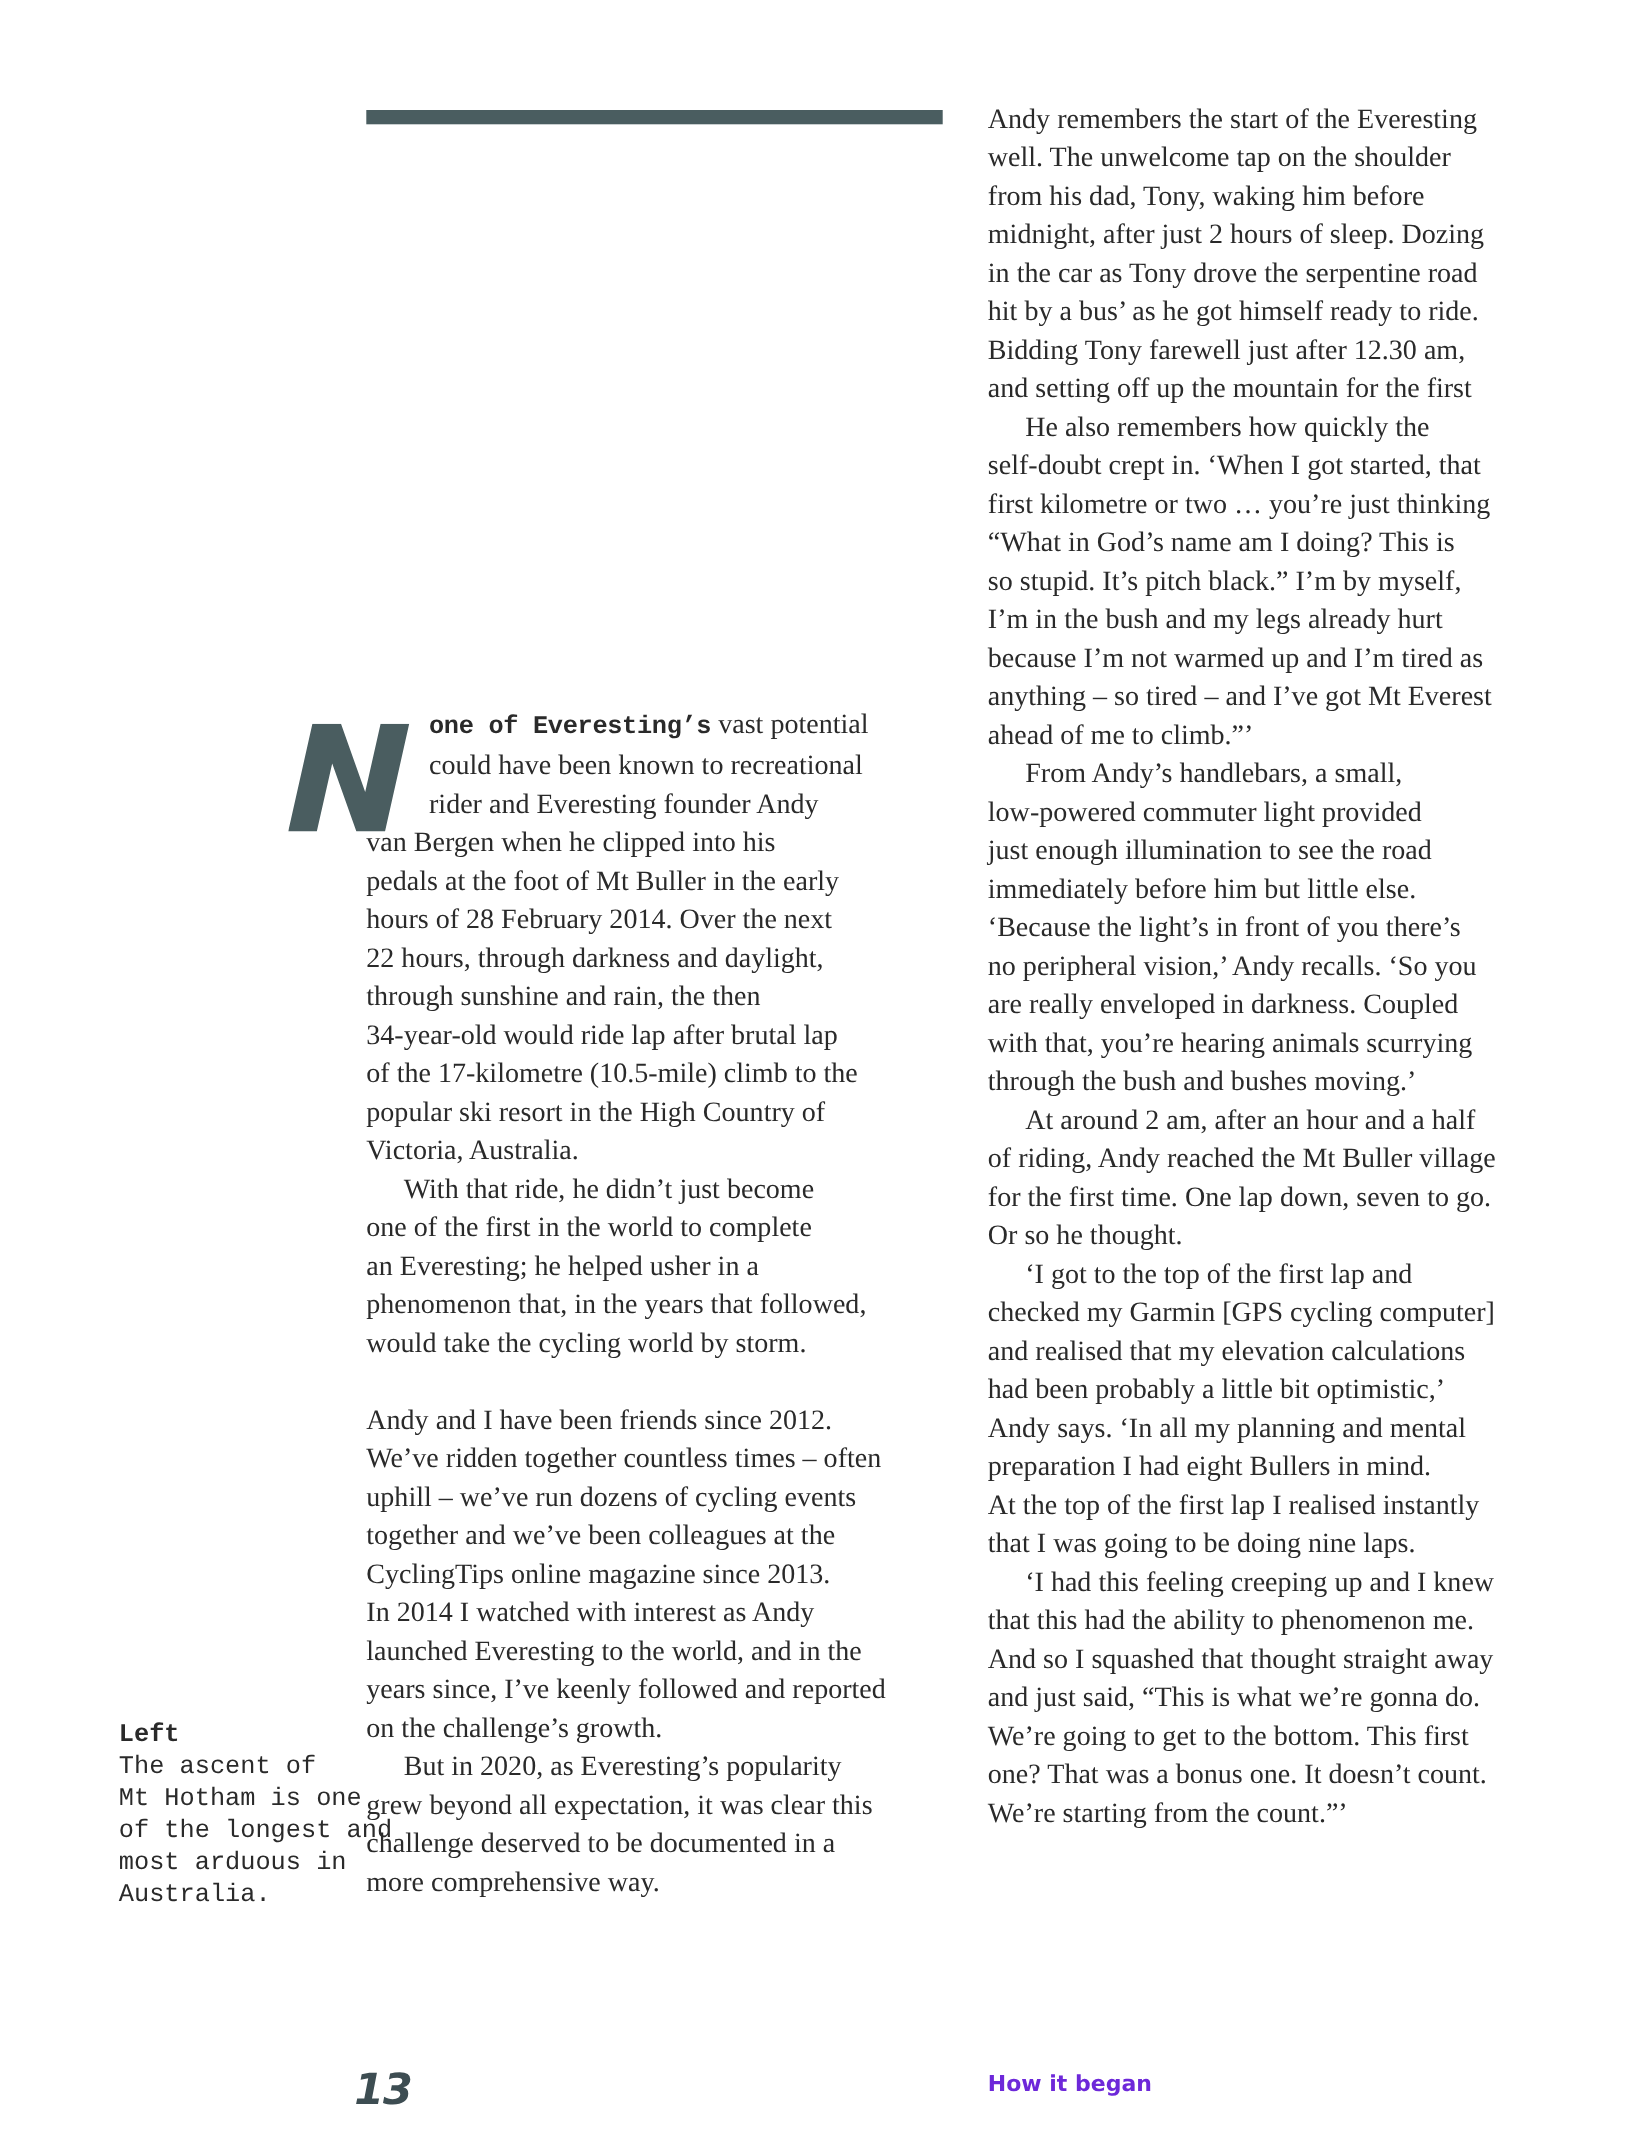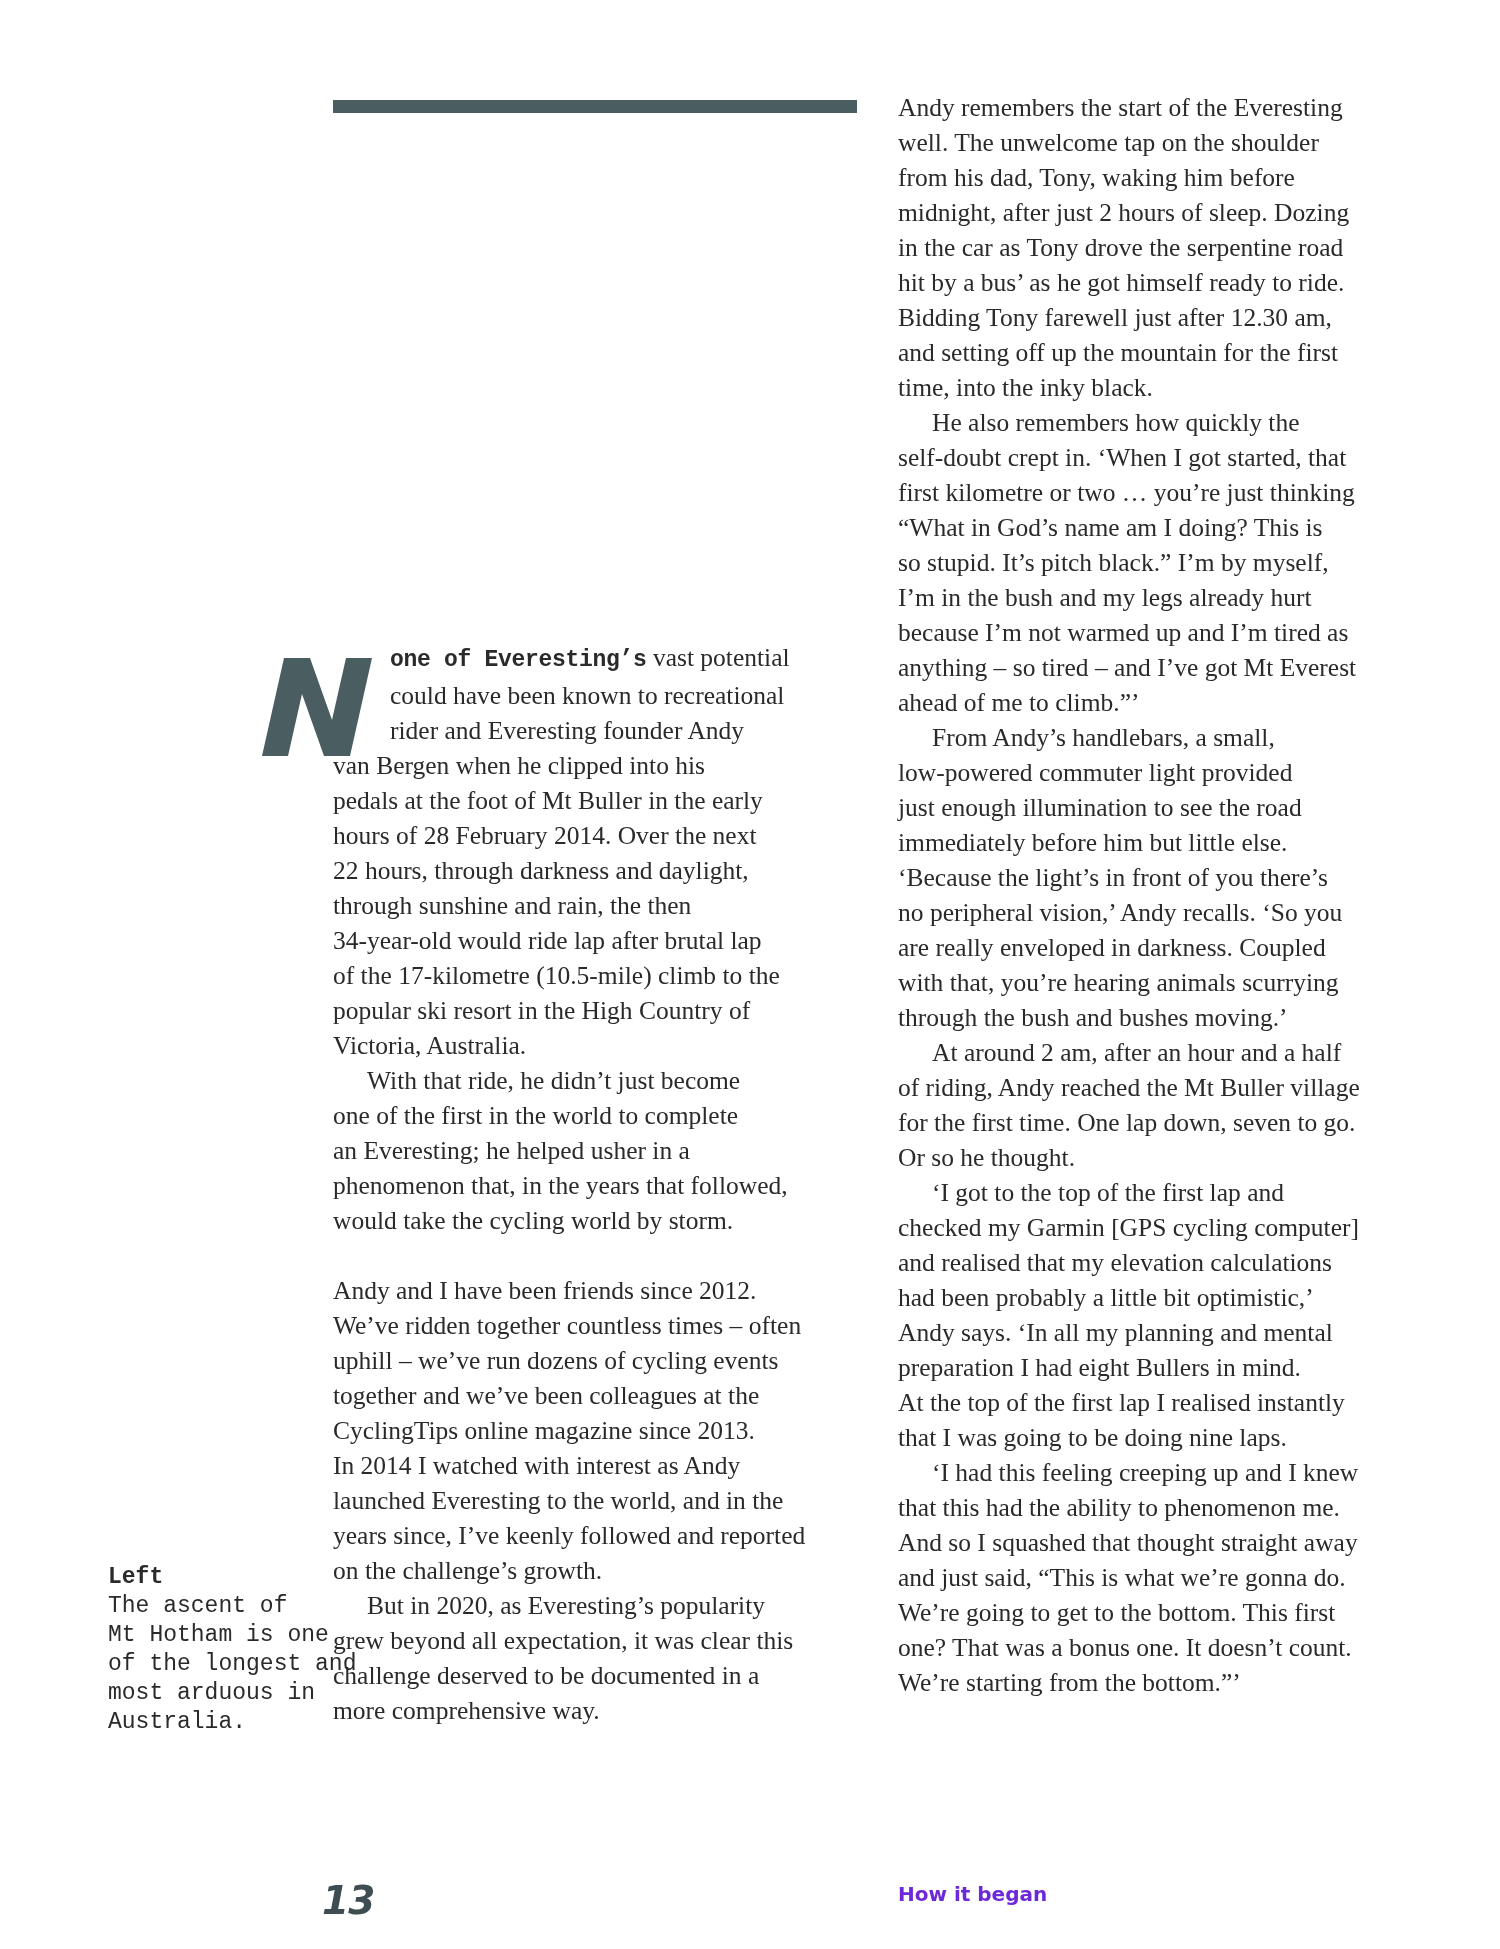--- a/index.html
+++ b/index.html
@@ -69,21 +69,20 @@
   </div>
 <div class="col col-right" id="col-right">
     <span class="line">Andy remembers the start of the Everesting</span>
     <span class="line">well. The unwelcome tap on the shoulder</span>
     <span class="line">from his dad, Tony, waking him before</span>
     <span class="line">midnight, after just 2 hours of sleep. Dozing</span>
     <span class="line">in the car as Tony drove the serpentine road</span>
     <span class="line">hit by a bus’ as he got himself ready to ride.</span>
     <span class="line">Bidding Tony farewell just after 12.30 am,</span>
     <span class="line">and setting off up the mountain for the first</span>
-    <span class="line">time, into the inky black.</span>
     <span class="line indent">He also remembers how quickly the</span>
     <span class="line">self-doubt crept in. ‘When I got started, that</span>
     <span class="line">first kilometre or two … you’re just thinking</span>
     <span class="line">“What in God’s name am I doing? This is</span>
     <span class="line">so stupid. It’s pitch black.” I’m by myself,</span>
     <span class="line">I’m in the bush and my legs already hurt</span>
     <span class="line">because I’m not warmed up and I’m tired as</span>
     <span class="line">anything – so tired – and I’ve got Mt Everest</span>
     <span class="line">ahead of me to climb.”’</span>
     <span class="line indent">From Andy’s handlebars, a small,</span>
@@ -106,21 +105,21 @@
     <span class="line">Andy says. ‘In all my planning and mental</span>
     <span class="line">preparation I had eight Bullers in mind.</span>
     <span class="line">At the top of the first lap I realised instantly</span>
     <span class="line">that I was going to be doing nine laps.</span>
     <span class="line indent">‘I had this feeling creeping up and I knew</span>
     <span class="line">that this had the ability to phenomenon me.</span>
     <span class="line">And so I squashed that thought straight away</span>
     <span class="line">and just said, “This is what we’re gonna do.</span>
     <span class="line">We’re going to get to the bottom. This first</span>
     <span class="line">one? That was a bonus one. It doesn’t count.</span>
-    <span class="line">We’re starting from the bottom.”’</span>
+    <span class="line">We’re starting from the count.”’</span>
   </div>
 
 <div class="caption">
   <span class="caption-title">Left</span>
   <span class="caption-line">The ascent of</span>
   <span class="caption-line">Mt Hotham is one</span>
   <span class="caption-line">of the longest and</span>
   <span class="caption-line">most arduous in</span>
   <span class="caption-line">Australia.</span>
 </div>

